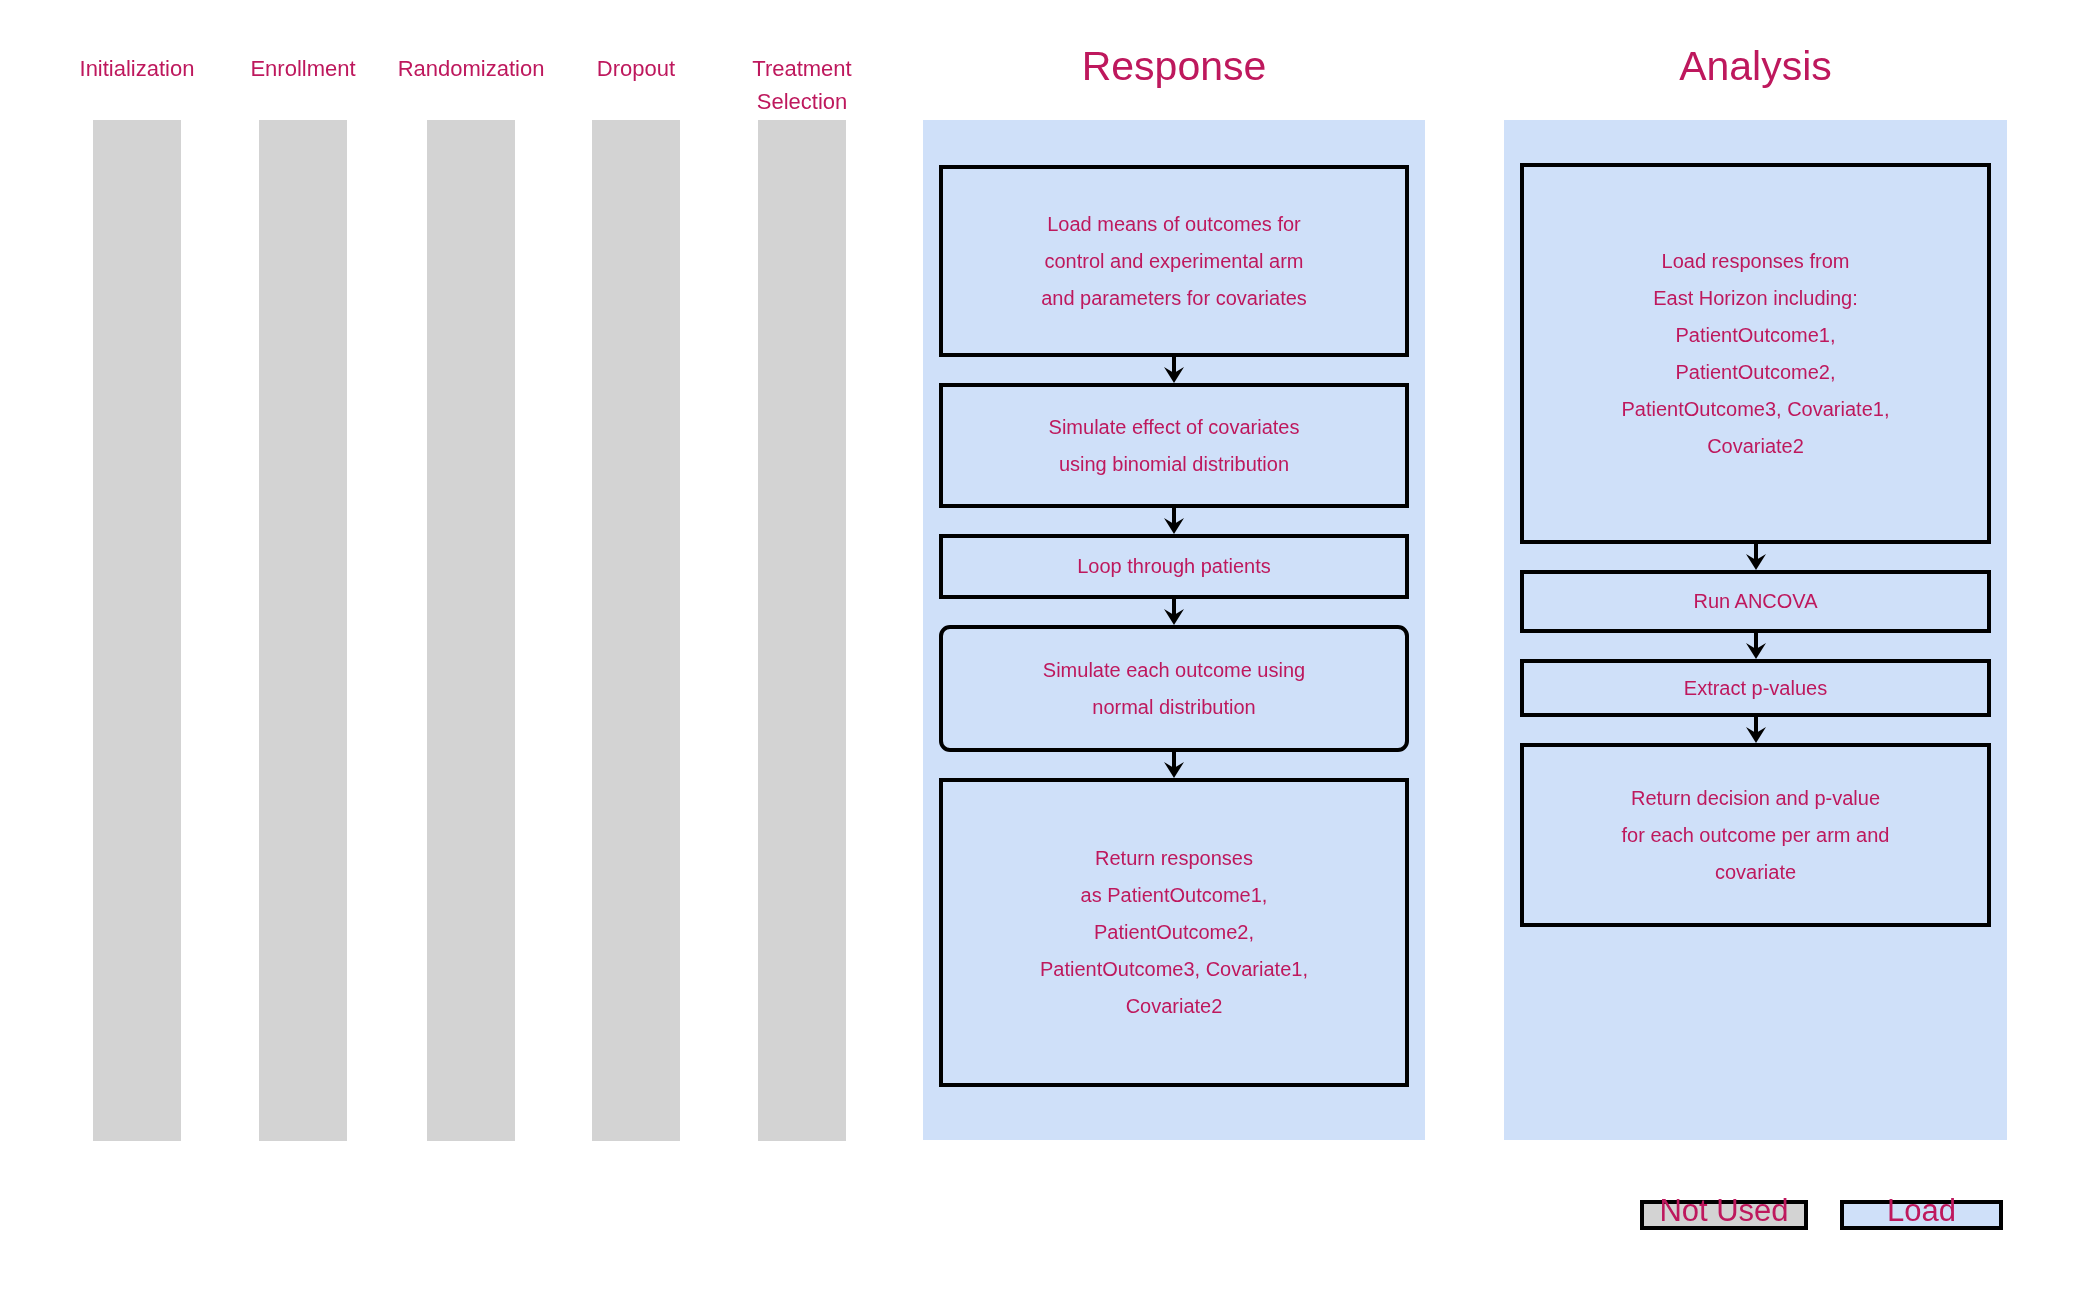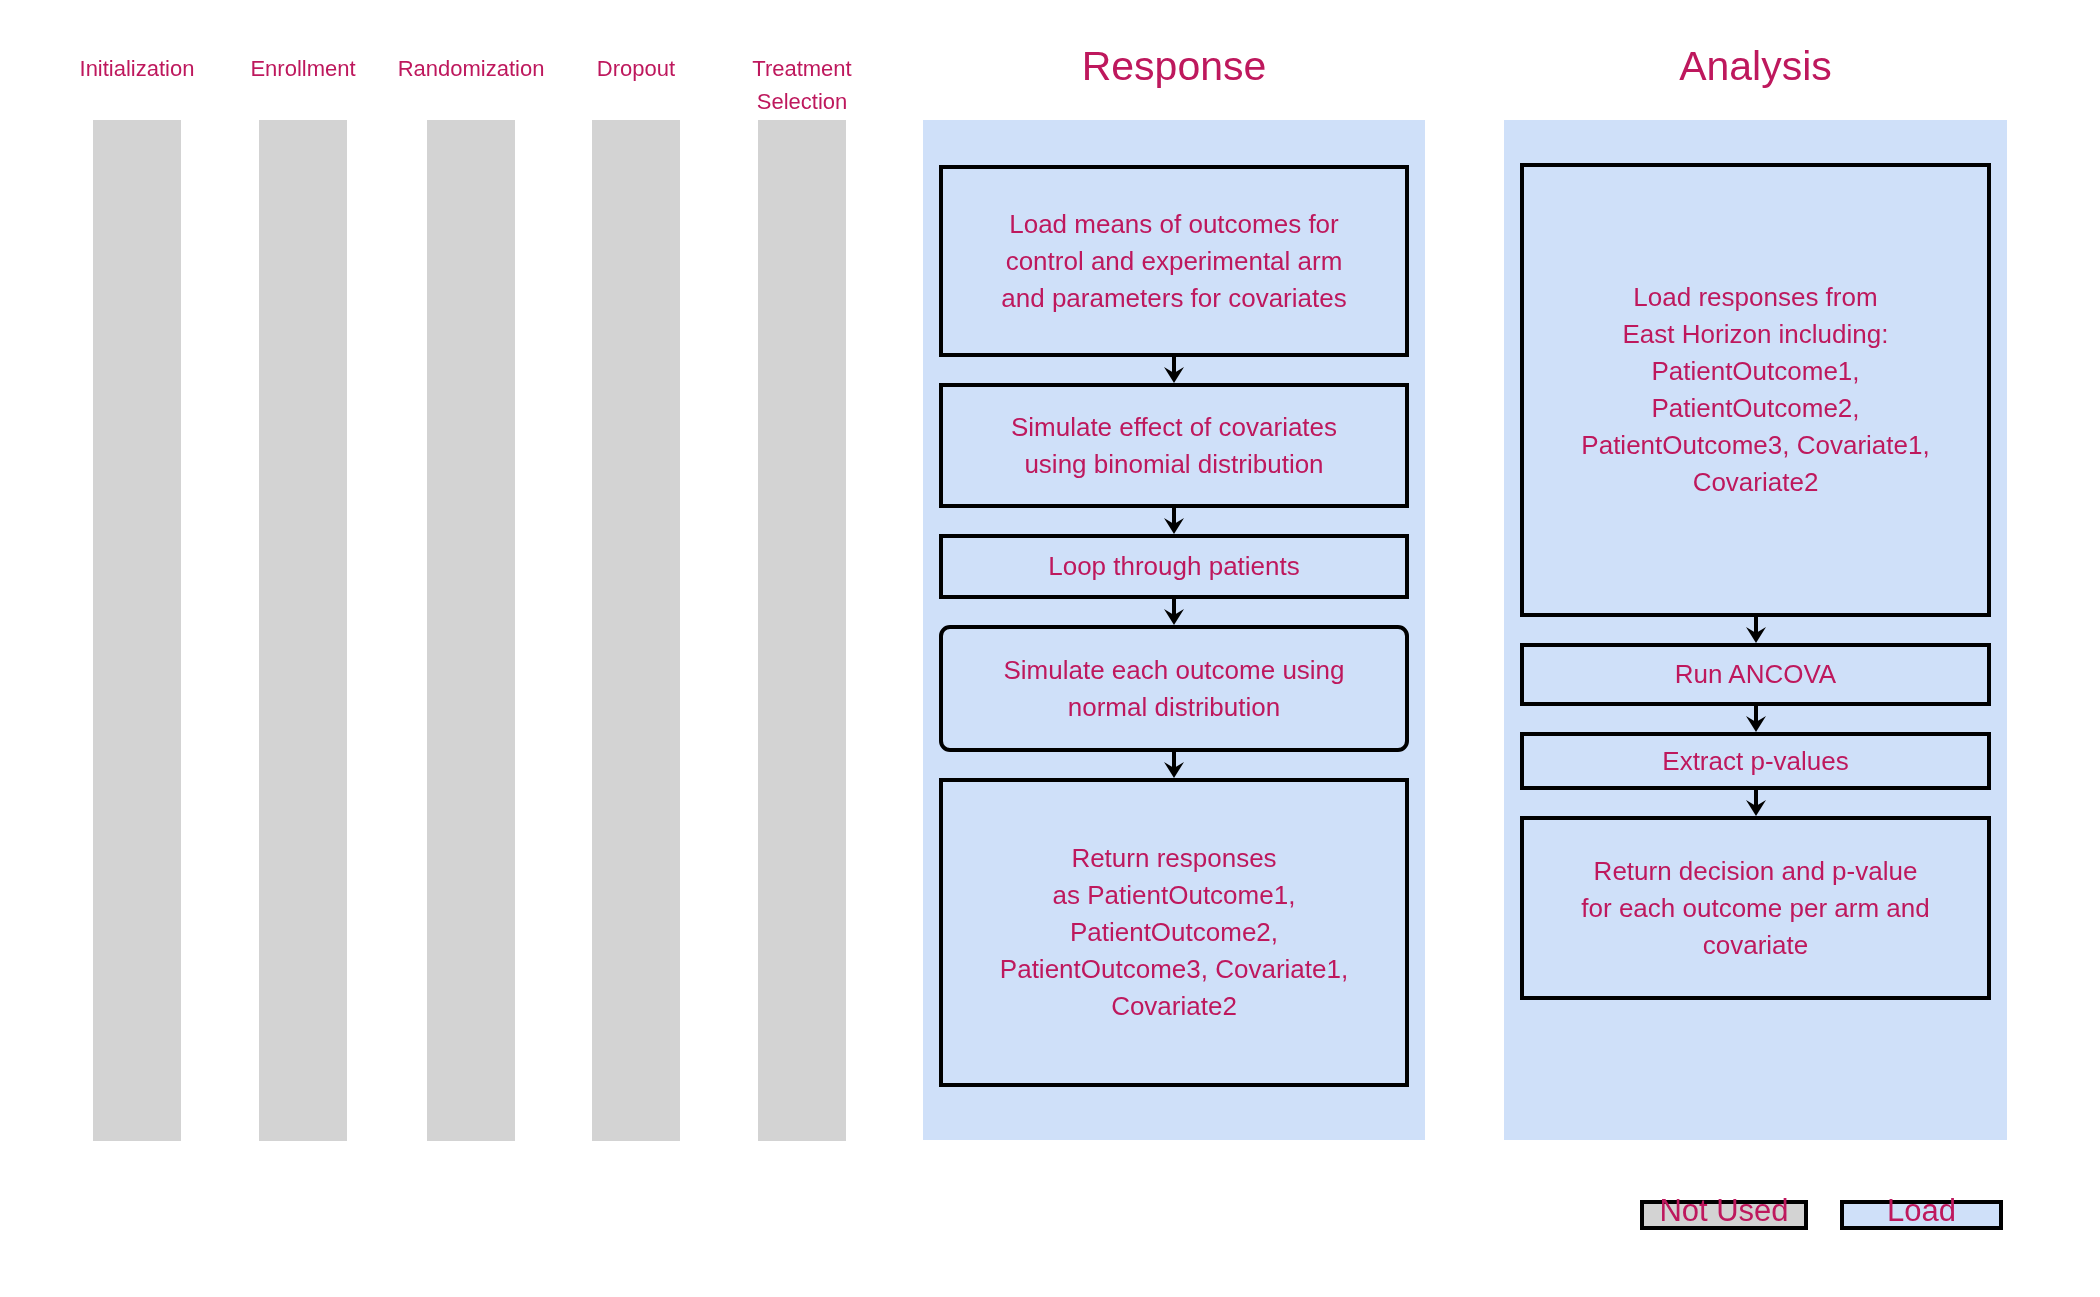--- a/index.html
+++ b/index.html
@@ -58,39 +58,39 @@
   .title-analysis { left: 1504px; width: 503px; }
 
   .fbox {
     margin: 0 16px;
     border: 4px solid #000000;
     box-sizing: border-box;
     display: flex;
     align-items: center;
     justify-content: center;
     text-align: center;
-    font-size: 26px;
+    font-size: 20px;
     line-height: 37px;
     white-space: pre-line;
     flex-shrink: 0;
   }
   .arrow {
     align-self: center;
     flex-shrink: 0;
     width: 28px;
     height: 26px;
   }
 
   
   .r-b1 { height: 192px; }
   .r-b2 { height: 125px; }
   .r-b3 { height: 65px; }
   .r-b4 { height: 127px; border-radius: 11px; }
   .r-b5 { height: 309px; }
-  .a-b1 { height: 454px; }
+  .a-b1 { height: 381px; }
   .a-b2 { height: 63px; }
   .a-b3 { height: 58px; }
   .a-b4 { height: 184px; }
 
   
   .legend-swatch {
     position: absolute;
     top: 1200px;
     height: 22px;
     border: 4px solid #000000;

